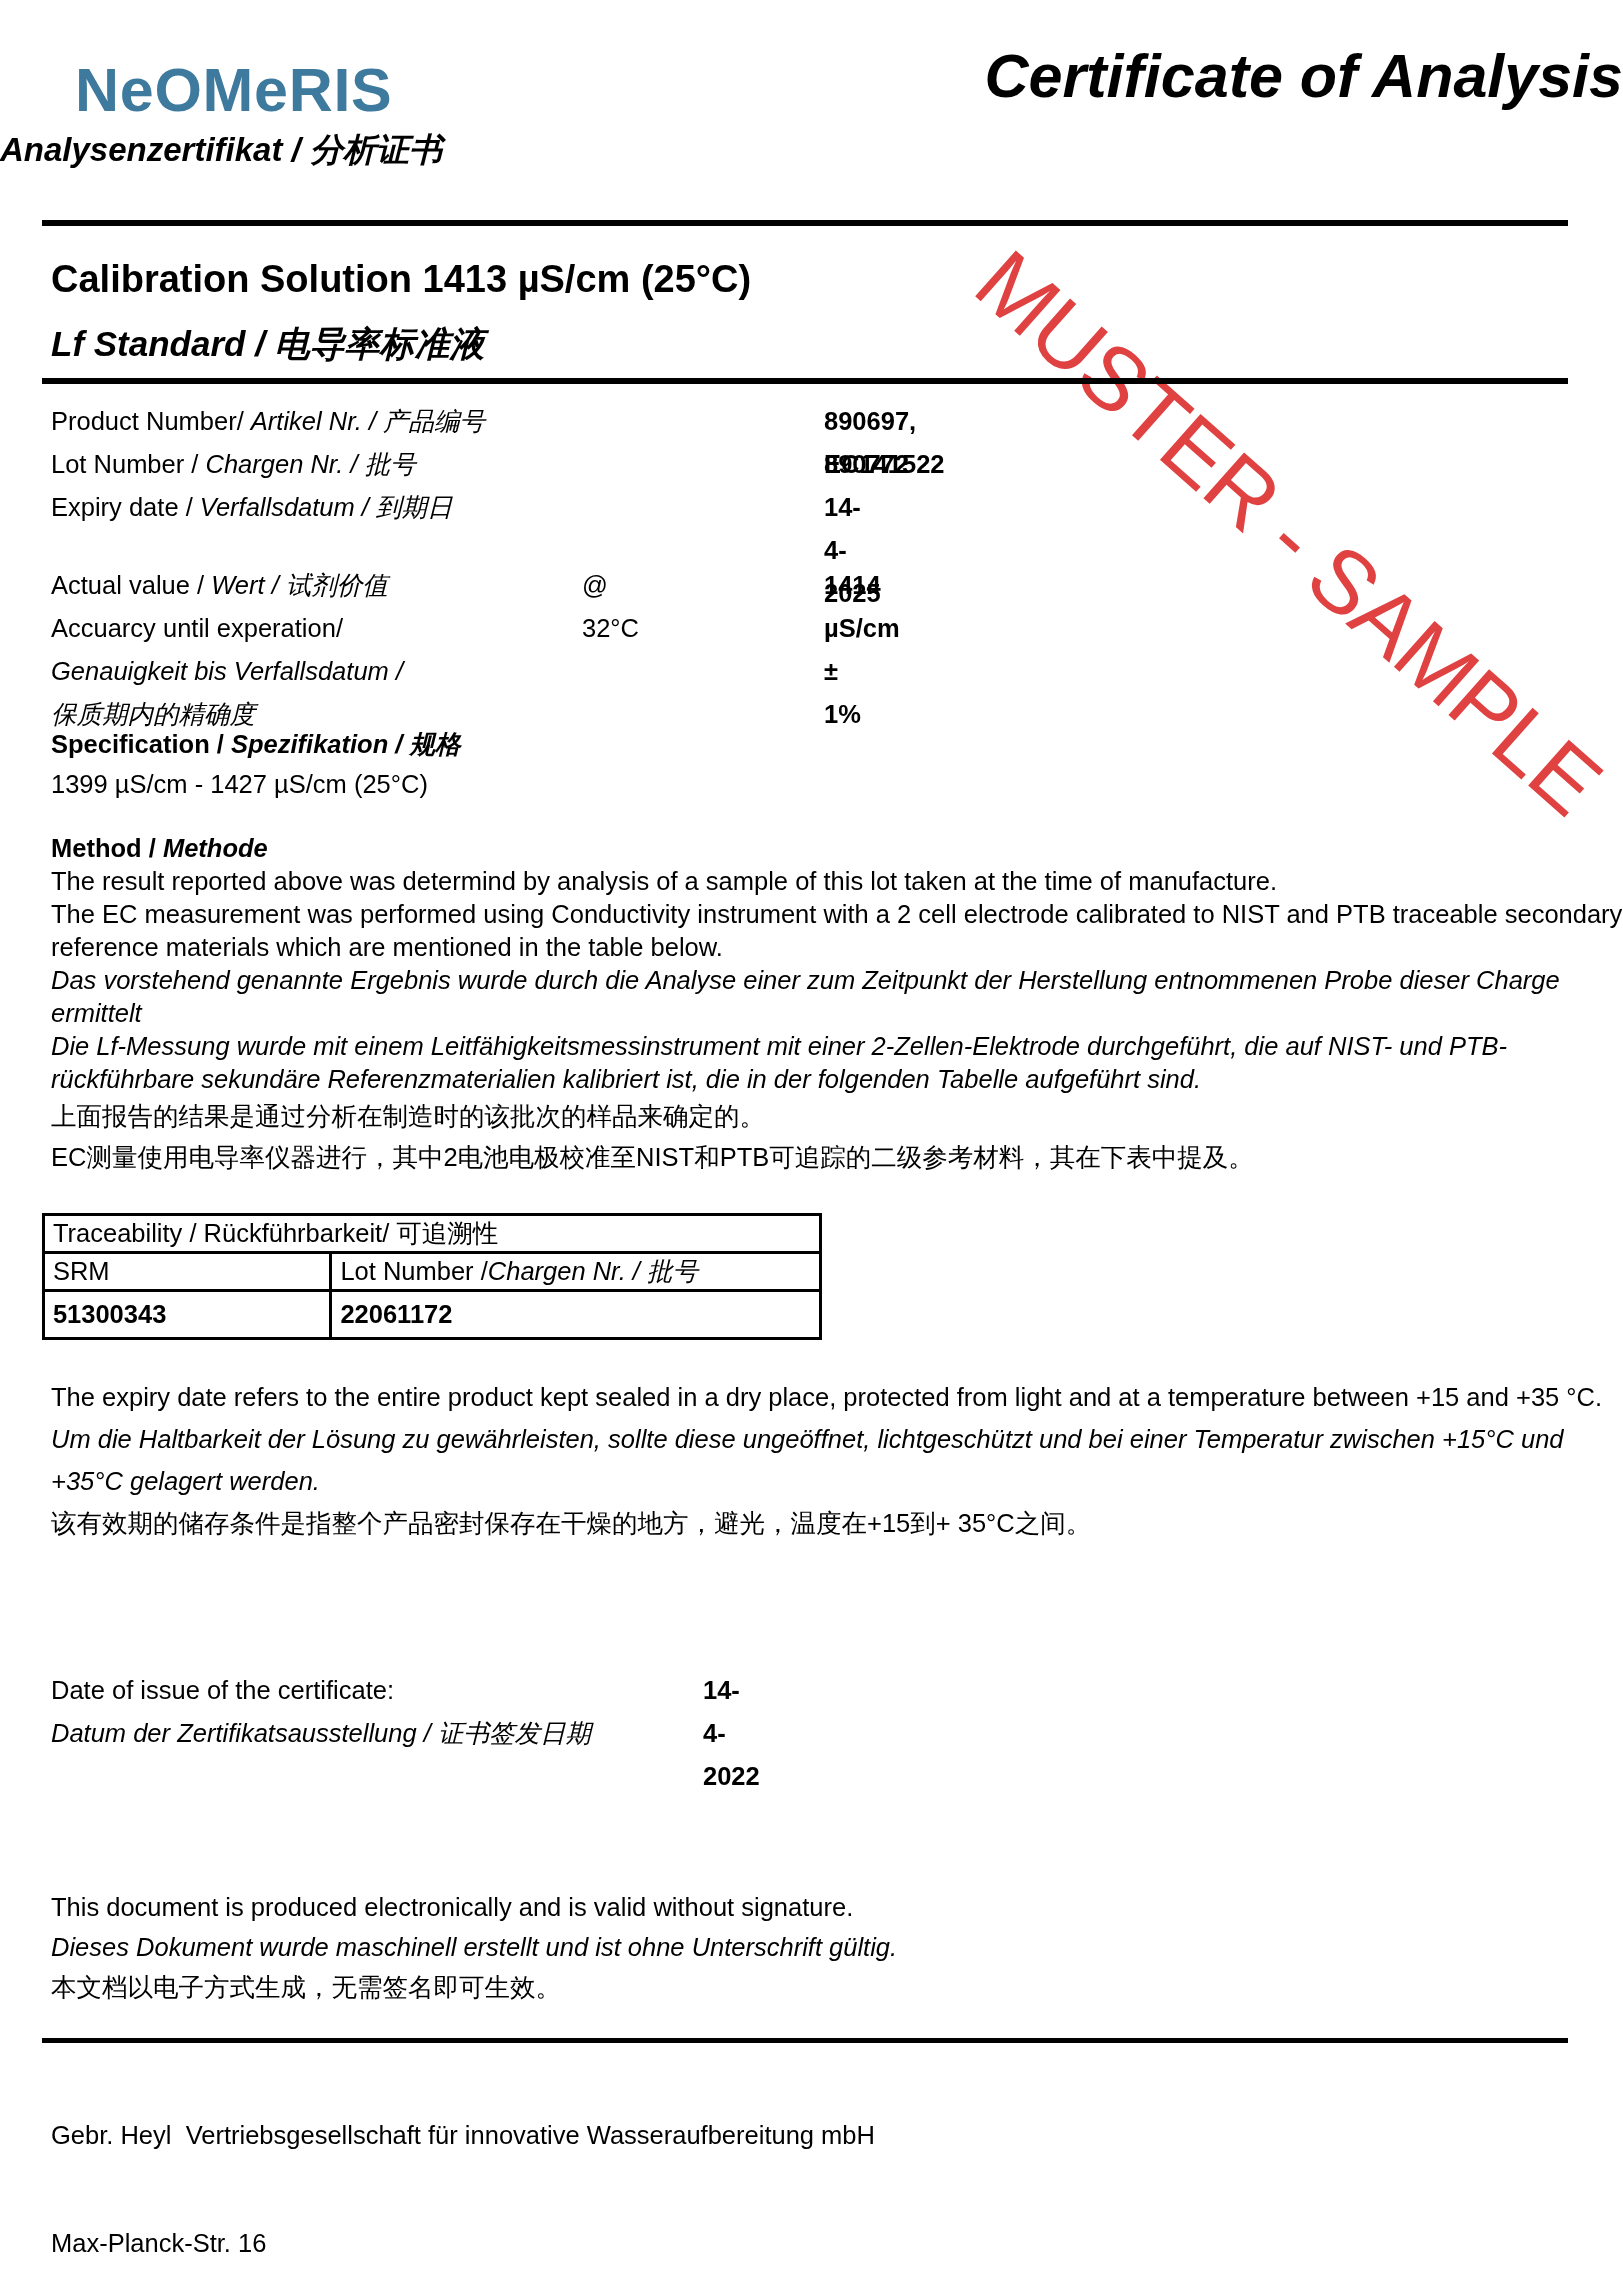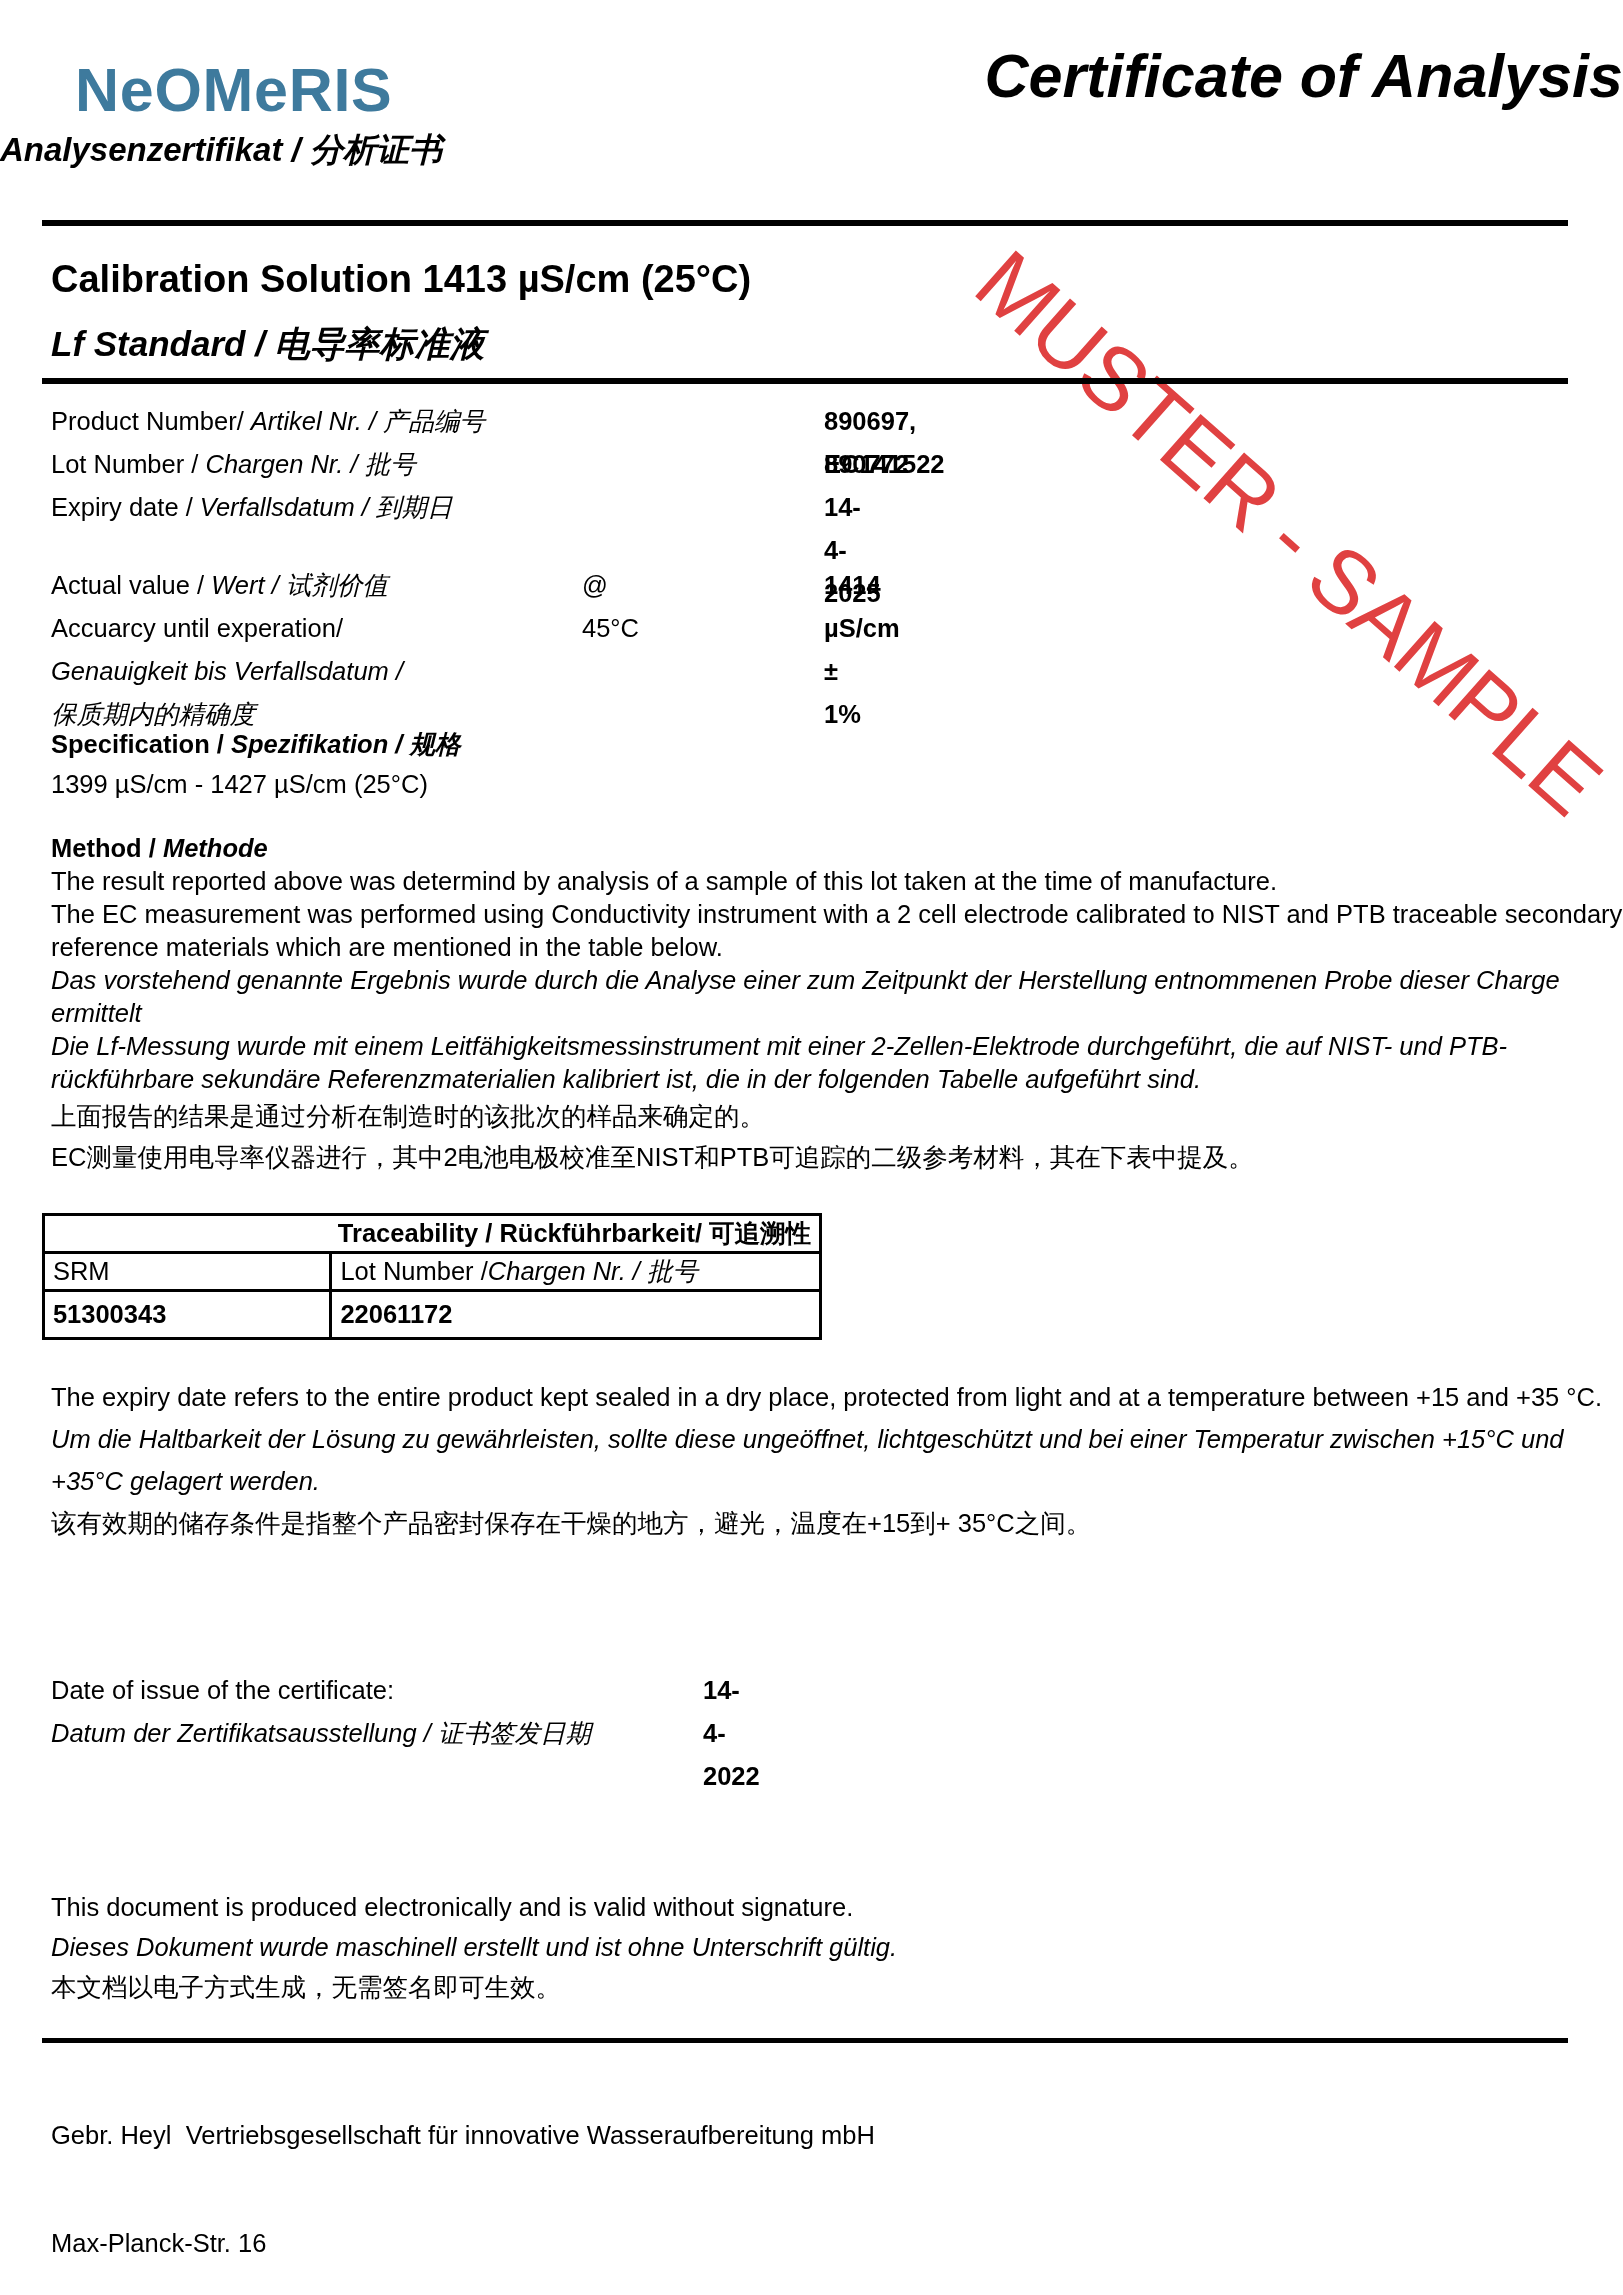--- a/index.html
+++ b/index.html
@@ -21,21 +21,21 @@
   .at{position:absolute;left:531px}
   .info{top:400px;line-height:43px}
   .actual{top:564px;line-height:43px}
   .spec{top:724px;line-height:40px}
   .spec .hd{font-weight:bold}
   .method{top:832px;line-height:33px}
   .method .hd{font-weight:bold}
   .method .zh{line-height:41px}
   table.trace{position:absolute;left:42px;top:1213px;width:780px;border-collapse:collapse;font-size:25.5px}
   .trace td{border:3.9px solid #000;padding:0 7.9px;height:38px;text-align:left;vertical-align:middle}
-  .trace .t-title{text-align:right;font-weight:bold}
+  .trace .t-title{text-align:left;font-weight:normal}
   .trace .c1{width:37%}
   .trace .data td{height:48px;font-weight:bold}
   .storage{top:1376px;line-height:42px}
   .issue{top:1669px;line-height:43px}
   .issue .v{left:652px}
   .signature{top:1887px;line-height:40px}
   .footer{top:2045px;line-height:36px;white-space:pre-wrap}
   .watermark{position:absolute;left:1024px;top:230px;font-size:89px;letter-spacing:-1.3px;
              transform:rotate(41.5deg);transform-origin:0 0;white-space:nowrap}
 </style>
@@ -70,21 +70,21 @@
     <span>Expiry date /</span>
     <span class="it">Verfallsdatum / 到期日</span>
     <span class="v">14-4-2025</span>
   </div>
 </section>
 
 <section class="sec actual">
   <div class="row">
     <span>Actual value /</span>
     <span class="it">Wert / 试剂价值</span>
-    <span class="at">@ 45°C</span>
+    <span class="at">@ 32°C</span>
     <span class="v">1414 µS/cm</span>
   </div>
   <div class="row">Accuarcy until experation/</div>
   <div class="row">
     <span class="it">Genauigkeit bis Verfallsdatum /</span>
     <span class="v">± 1%</span>
   </div>
   <div class="row it">保质期内的精确度</div>
 </section>
 

